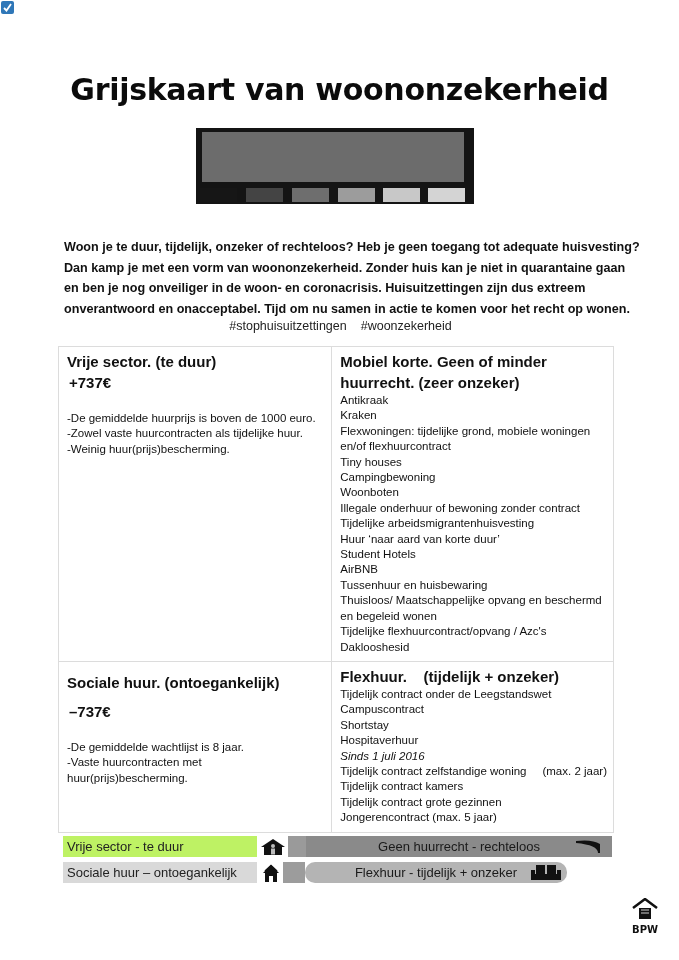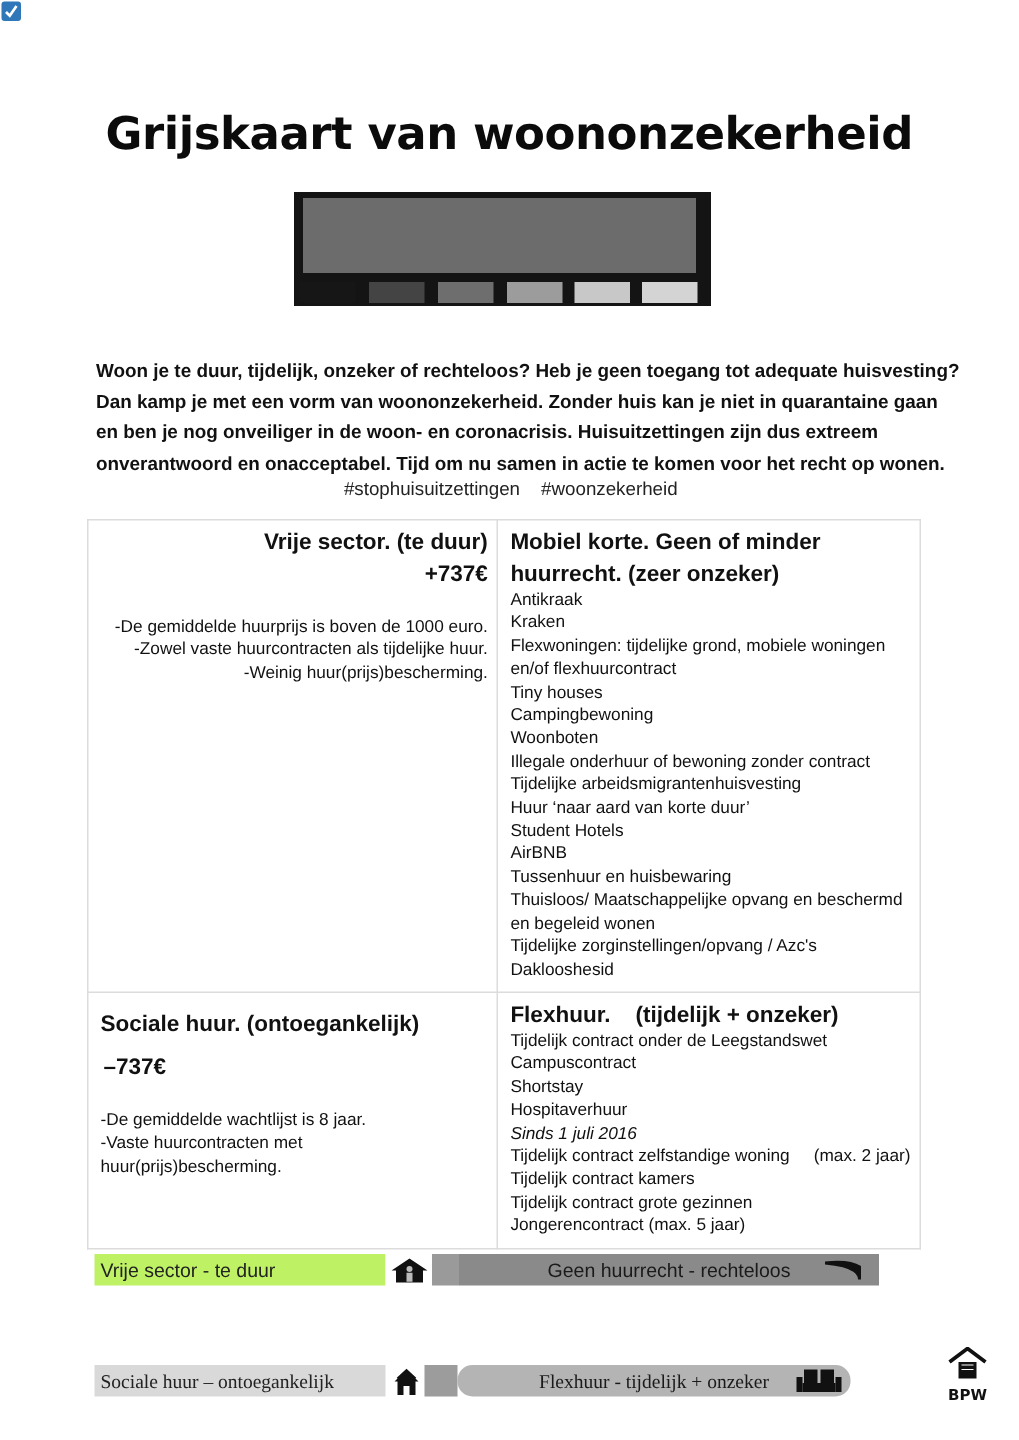--- a/index.html
+++ b/index.html
@@ -73,21 +73,21 @@
   <div>en ben je nog onveiliger in de woon- en coronacrisis. Huisuitzettingen zijn dus extreem</div>
   <div>onverantwoord en onacceptabel. Tijd om nu samen in actie te komen voor het recht op wonen.</div>
 </div>
 <div class="tags">
   <span>#stophuisuitzettingen</span><span>#woonzekerheid</span>
 </div>
 
 <table class="grid">
   <tbody>
       <tr>
-    <td style="width:268px;height:300px;text-align:right;">
+    <td style="width:268px;height:300px;">
       <div class="h">Vrije sector.  (te duur)</div>
       <div class="price">+737€</div>
       <div class="note">
         <div>-De gemiddelde huurprijs is boven de 1000 euro.</div>
         <div>-Zowel vaste huurcontracten als tijdelijke huur.</div>
         <div>-Weinig huur(prijs)bescherming.</div>
       </div>
     </td>
     <td>
       <div class="h">Mobiel korte. Geen of minder</div>
@@ -100,21 +100,21 @@
       <div>Campingbewoning</div>
       <div>Woonboten</div>
       <div>Illegale onderhuur of bewoning zonder contract</div>
       <div>Tijdelijke arbeidsmigrantenhuisvesting</div>
       <div>Huur ‘naar aard van korte duur’</div>
       <div>Student Hotels</div>
       <div>AirBNB</div>
       <div>Tussenhuur en huisbewaring</div>
       <div>Thuisloos/ Maatschappelijke opvang en beschermd</div>
       <div>en begeleid wonen</div>
-      <div>Tijdelijke zorginstellingen/opvang / Azc's</div>
+      <div>Tijdelijke flexhuurcontract/opvang / Azc's</div>
       <div>Daklooshesid</div>
     </td>
   </tr>
   <tr>
     <td>
       <div class="h" style="margin-top:6px;">Sociale huur.  (ontoegankelijk)</div>
       <div class="price" style="margin-top:8px;">–737€</div>
       <div class="note">
         <div>-De gemiddelde wachtlijst is 8 jaar.</div>
         <div>-Vaste huurcontracten met huur(prijs)bescherming.</div>
@@ -139,29 +139,29 @@
 <div class="legend-row" style="top:836px;width:505px;">
   <div class="lg-label" style="left:0;width:194px;background:#bef264;">Vrije sector - te duur</div>
   <div style="position:absolute;left:194px;top:0;width:31px;height:21px;background:#fff;display:flex;align-items:center;justify-content:center;">
     <svg width="26" height="18" viewBox="0 0 26 18">
         <path d="M1 9 L13 1 L25 9 L22 9 L22 17 L4 17 L4 9 Z" fill="#111"></path>
         <circle cx="13" cy="8" r="2" fill="#bbb"></circle>
         <rect x="11" y="10.5" width="4" height="6" fill="#bbb"></rect>
       </svg>
   </div>
   <div style="position:absolute;left:225px;top:0;width:18px;height:21px;background:#9a9a9a;"></div>
-  <div class="lg-mid" style="left:243px;width:280px;background:#8a8a8a;">
+  <div class="lg-mid" style="left:243px;width:306px;background:#8a8a8a;">
     <span>Geen huurrecht - rechteloos</span>
     <svg style="position:absolute;right:8px;top:2px;" width="30" height="17" viewBox="0 0 30 17">
         <path d="M2 3 Q18 1 26 6 L26 15 L24 15 Q24 7 2 5 Z" fill="#111"></path>
       </svg>
   </div>
 </div>
 
-<div class="legend-row" style="top:910px;width:505px;font-family:Liberation Serif, serif;">
+<div class="legend-row" style="top:862px;width:505px;">
   <div class="lg-label" style="left:0;width:194px;background:#d9d9d9;">Sociale huur – ontoegankelijk</div>
   <div style="position:absolute;left:196px;top:0;width:24px;height:21px;background:#fff;display:flex;align-items:center;justify-content:center;">
     <svg width="18" height="20" viewBox="0 0 18 20">
         <path d="M1 10 L9 2 L17 10 L15 10 L15 19 L11 19 L11 13 L7 13 L7 19 L3 19 L3 10 Z" fill="#111"></path>
         <path d="M3 8 L9 2.5 L15 8" stroke="#111" stroke-width="1.5" fill="none"></path>
       </svg>
   </div>
   <div style="position:absolute;left:220px;top:0;width:22px;height:21px;background:#9c9c9c;"></div>
   <div class="lg-mid" style="left:242px;width:262px;background:#b4b4b4;border-radius:10px;">
     <span>Flexhuur - tijdelijk + onzeker</span>

